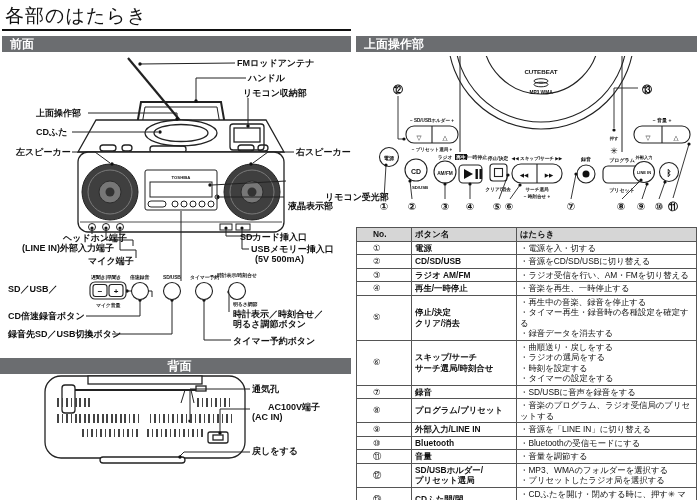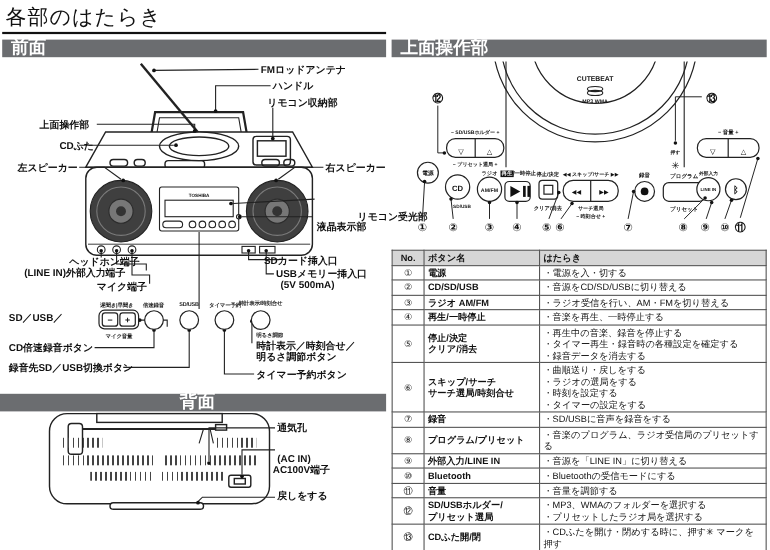--- a/index.html
+++ b/index.html
@@ -1,33 +1,33 @@
 <!DOCTYPE html>
 <html><head>
 <meta charset="utf-8">
 <style>
   html,body{margin:0;padding:0;background:#fff;}
   #page{position:relative;width:700px;height:500px;background:#fff;overflow:hidden;
         font-family:"Liberation Sans","DejaVu Sans",sans-serif;color:#111;}
   .abs{position:absolute;}
   #title{left:5px;top:3px;font-size:19px;font-weight:normal;letter-spacing:1px;}
   .rule{left:2px;top:29px;width:349px;height:2px;background:#111;}
-  .secbar{height:16px;background:#6b6d70;color:#fff;font-weight:bold;font-size:16px;
+  .secbar{height:16px;background:#6b6d70;color:#fff;font-weight:bold;font-size:12px;
           line-height:16px;padding-left:8px;box-sizing:border-box;}
   .lbl{position:absolute;font-weight:bold;font-size:9px;line-height:1.15;white-space:nowrap;color:#111;}
   .cap{position:absolute;font-size:5px;font-weight:bold;white-space:nowrap;color:#222;letter-spacing:-0.2px;}
   .vent{position:absolute;background:repeating-linear-gradient(90deg,#444 0 1.5px,transparent 1.5px 4.5px);}
   svg{position:absolute;overflow:visible;}
   svg text{font-family:"Liberation Sans","DejaVu Sans",sans-serif;font-weight:bold;fill:#111;}
   .inv{background:#111;color:#fff;padding:0 1px;}
   table.tbl{position:absolute;left:356px;top:227px;width:341px;border-collapse:collapse;
             font-size:8.4px;table-layout:fixed;}
   .tbl th,.tbl td{border:1px solid #555;padding:1px 3px;vertical-align:middle;line-height:1.25;}
   .tbl th{background:#d6d6d6;text-align:left;font-size:8.4px;}
-  .tbl .no{width:22px;text-align:center;padding:1px 3px;}
+  .tbl .no{width:22px;text-align:left;padding:1px 16px;}
   .tbl .name{width:98px;font-weight:bold;white-space:pre-line;}
   .tbl .desc{white-space:pre-line;}
 </style>
 </head>
 <body>
 
 <div id="page">
 
   <div class="abs" id="title">各部のはたらき</div>
   <div class="abs rule"></div>
@@ -167,21 +167,21 @@
   <div class="vent" style="left:197px;top:398px;width:36px;height:9px;"></div>
   <div class="vent" style="left:57px;top:414px;width:85px;height:9px;"></div>
   <div class="vent" style="left:150px;top:414px;width:85px;height:9px;"></div>
   <div class="vent" style="left:82px;top:429px;width:58px;height:8px;"></div>
   <div class="vent" style="left:147px;top:429px;width:58px;height:8px;"></div>
 
   <div class="lbl" style="left:237px;top:58px;">FMロッドアンテナ</div>
   <div class="lbl" style="left:248px;top:73px;">ハンドル</div>
   <div class="lbl" style="left:243px;top:88px;">リモコン収納部</div>
   <div class="lbl" style="left:36px;top:108px;">上面操作部</div>
-  <div class="lbl" style="left:54px;top:127px;">CDふた</div>
+  <div class="lbl" style="left:36px;top:127px;">CDふた</div>
   <div class="lbl" style="left:16px;top:147px;">左スピーカー</div>
   <div class="lbl" style="left:296px;top:147px;">右スピーカー</div>
   <div class="lbl" style="left:288px;top:177px;margin-top:24px;">液晶表示部</div>
   <div class="lbl" style="left:286px;top:192px;padding-left:39px;">リモコン受光部</div>
   <div class="lbl" style="left:63px;top:233px;">ヘッドホン端子</div>
   <div class="lbl" style="left:22px;top:243px;">(LINE IN)外部入力端子</div>
   <div class="lbl" style="left:88px;top:256px;">マイク端子</div>
   <div class="lbl" style="left:240px;top:232px;">SDカード挿入口</div>
   <div class="lbl" style="left:251px;top:244px;">USBメモリー挿入口</div>
   <div class="lbl" style="left:255px;top:254px;">(5V 500mA)</div>
@@ -194,21 +194,21 @@
 
   <div class="cap" style="left:91px;top:274px;">遅聞き|早聞き</div>
   <div class="cap" style="left:130px;top:274px;">倍速録音</div>
   <div class="cap" style="left:163px;top:274px;">SD/USB</div>
   <div class="cap" style="left:190px;top:274px;">タイマー予約</div>
   <div class="cap" style="left:217px;top:272px;">時計表示/時刻合せ</div>
   <div class="cap" style="left:96px;top:302px;">マイク音量</div>
   <div class="cap" style="left:233px;top:301px;">明るさ調節</div>
 
   <div class="lbl" style="left:252px;top:384px;">通気孔</div>
-  <div class="lbl" style="left:248px;top:402px;margin-top:20px;">AC100V端子</div>
+  <div class="lbl" style="left:268px;top:402px;">AC100V端子</div>
   <div class="lbl" style="left:252px;top:412px;">(AC IN)</div>
   <div class="lbl" style="left:252px;top:446px;">戻しをする</div>
 
   <svg style="left:0;top:0;width:700px;height:500px;" viewBox="0 0 700 500">
     <defs>
         <clipPath id="lidclip">
           <rect x="430" y="56" width="250" height="120"></rect>
         </clipPath>
       </defs>
     <g clip-path="url(#lidclip)" fill="none" stroke="#222" stroke-width="1.1">

